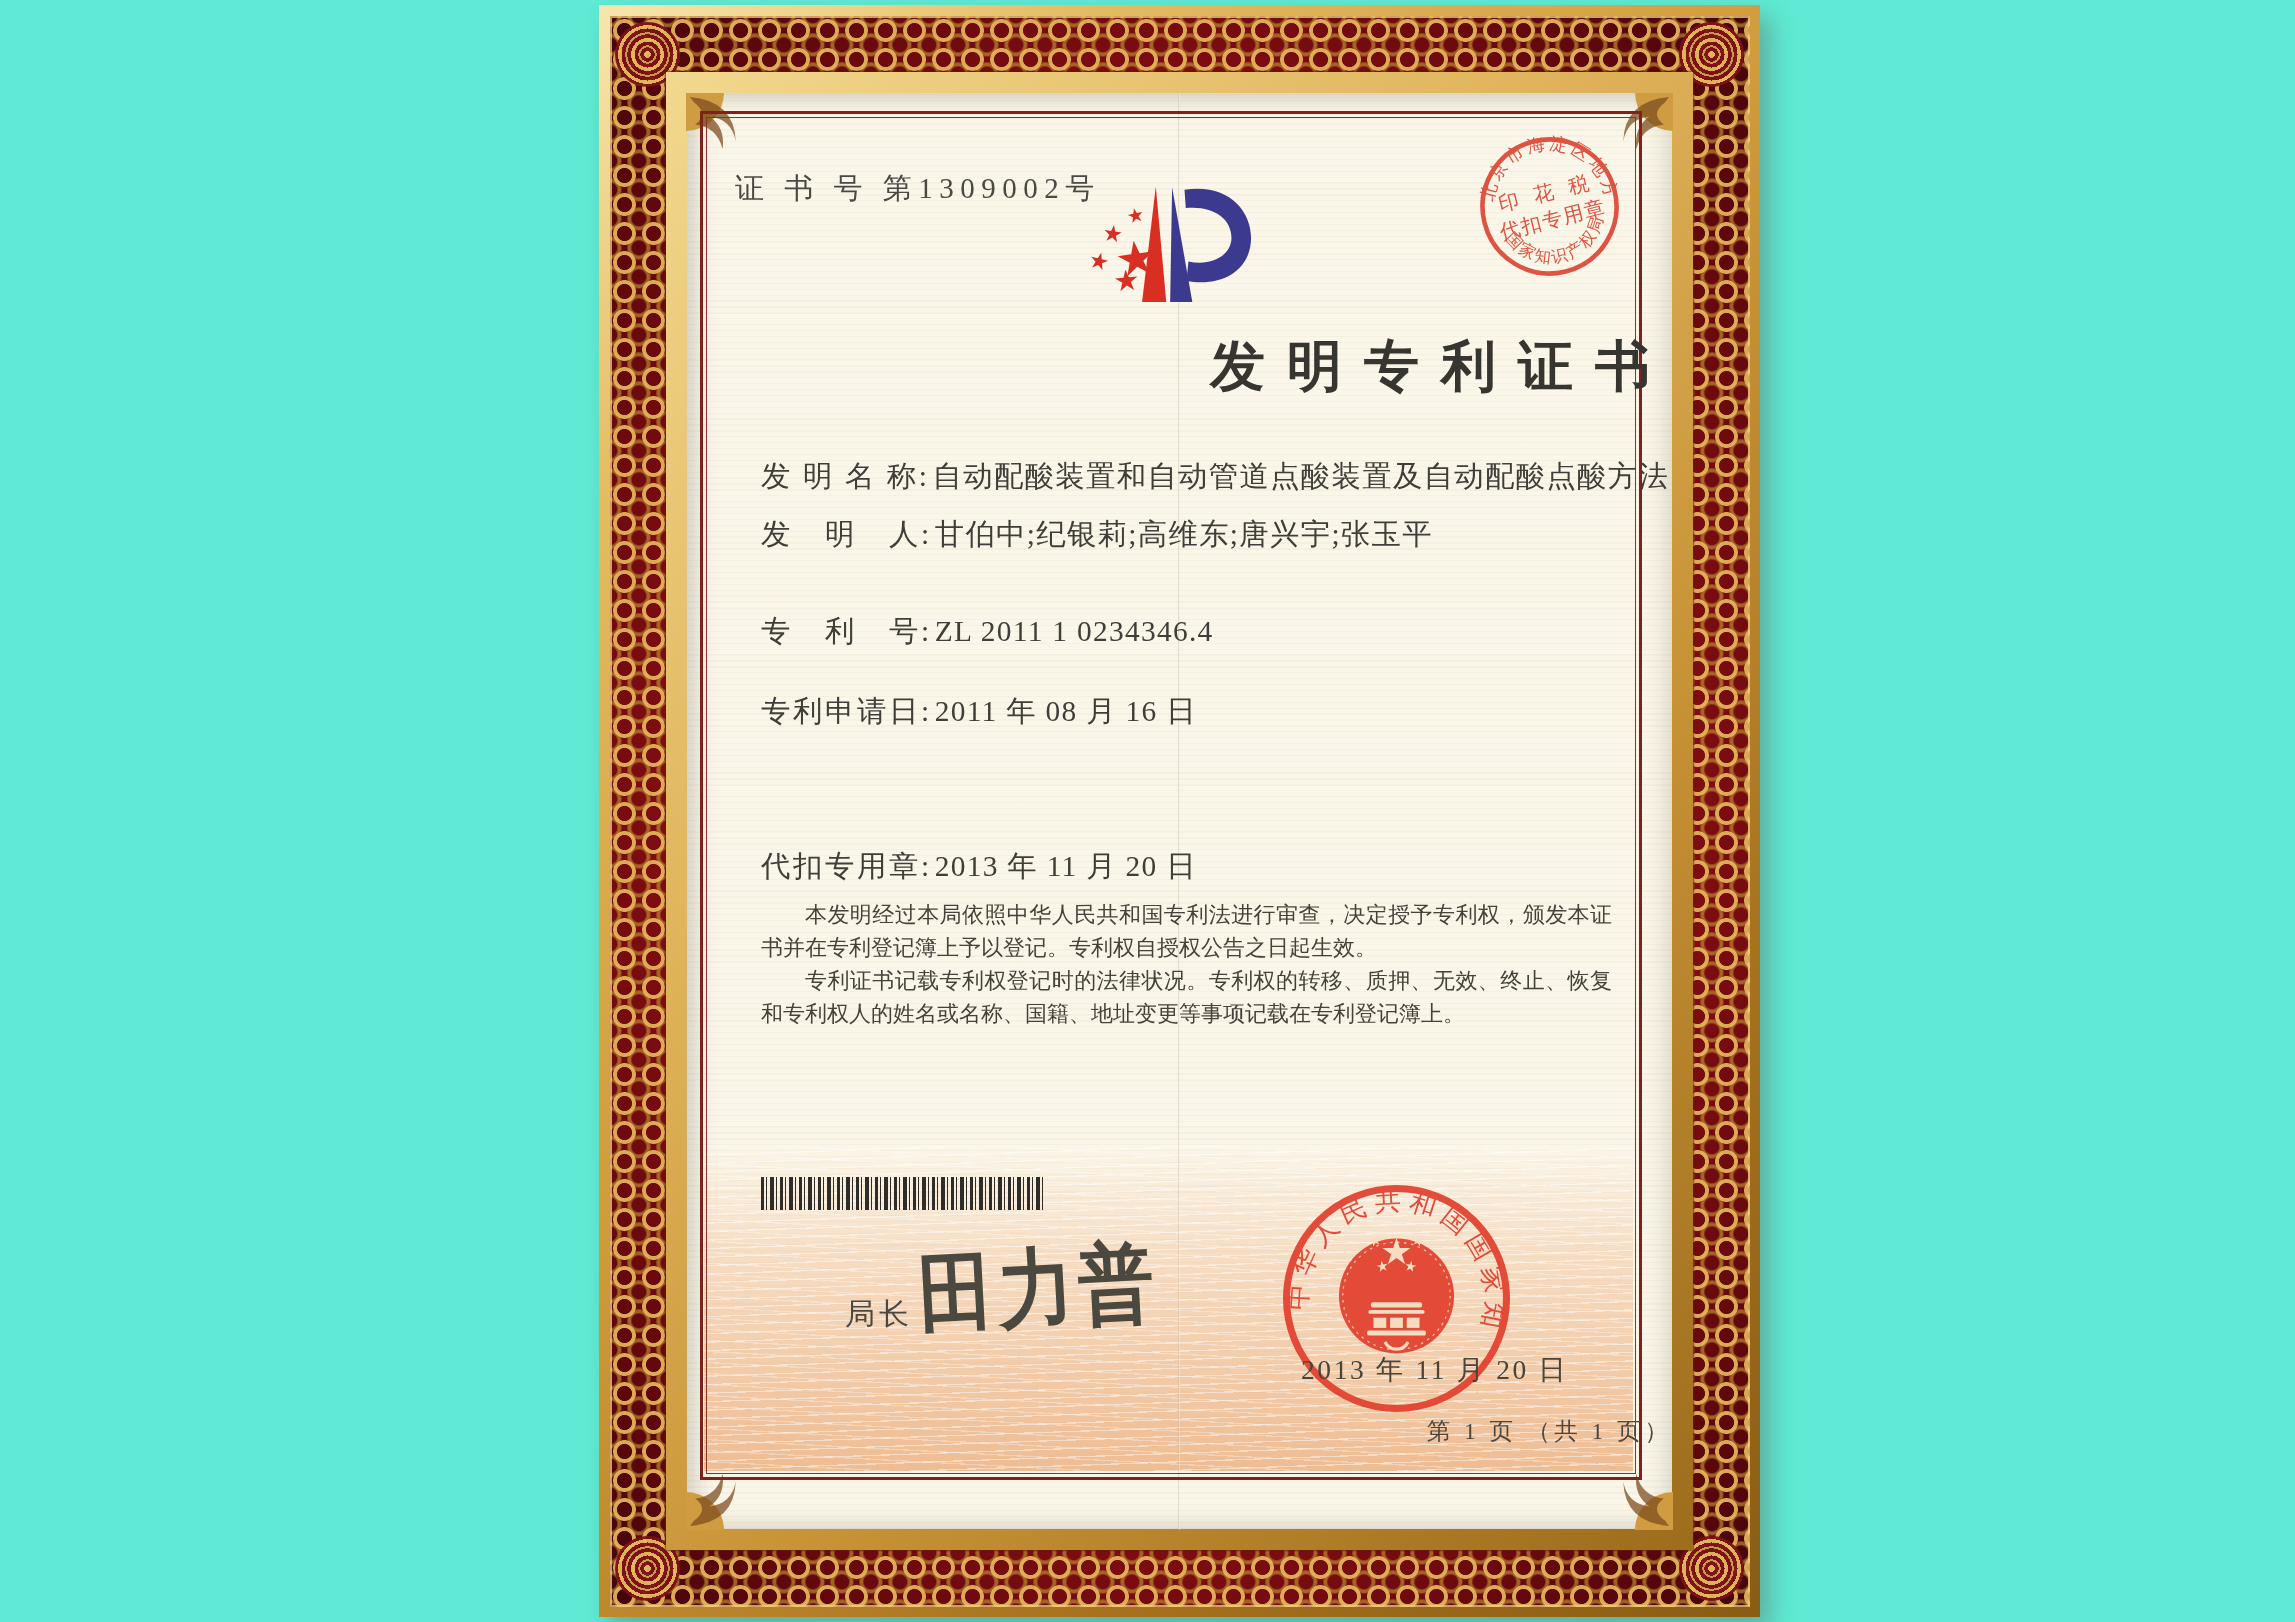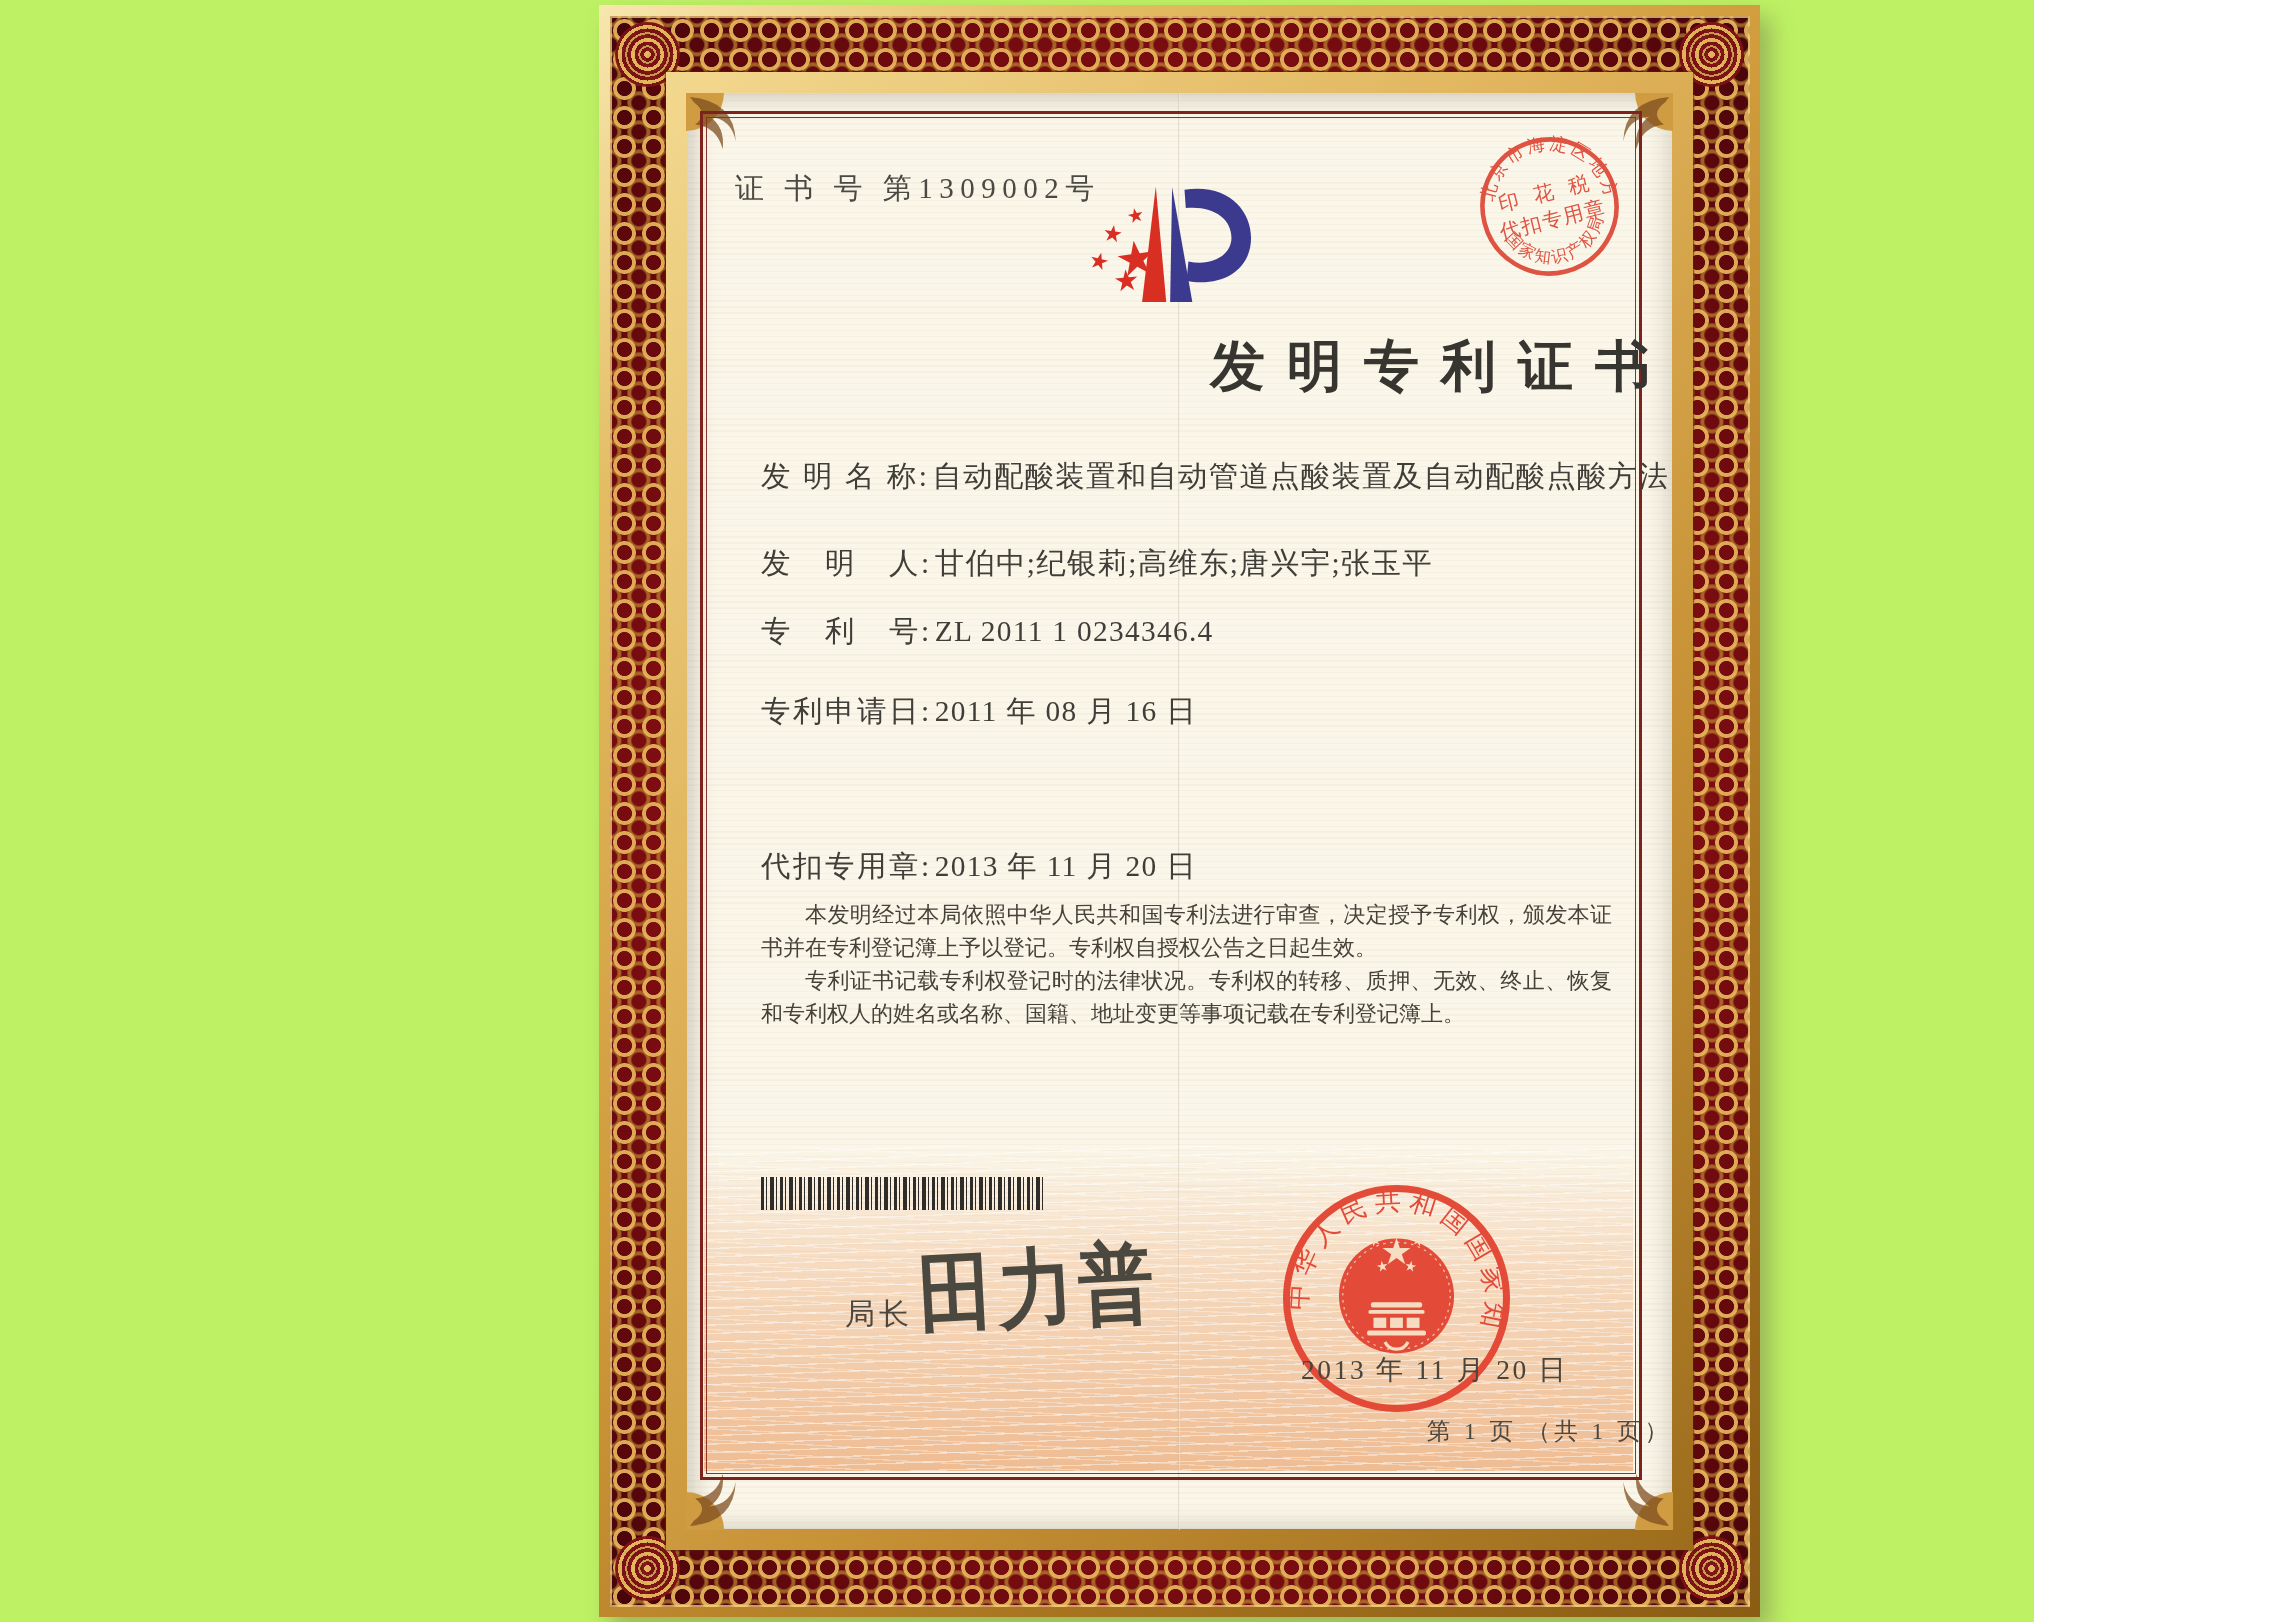--- a/index.html
+++ b/index.html
@@ -1,17 +1,17 @@
 <!DOCTYPE html>
 <html style="font-size:10.5px"><head>
 <meta charset="utf-8">
 <style>
   html,body{margin:0;padding:0;background:#ffffff;}
-  #canvas{position:relative;width:2002px;height:1623px;background:#bef264;overflow:hidden;
-          font-family:"Liberation Serif","DejaVu Serif",serif;padding-left:32px;}
+  #canvas{position:relative;width:2295px;height:1623px;background:#5eead4;overflow:hidden;
+          font-family:"Liberation Serif","DejaVu Serif",serif;}
   
   .cert{position:absolute;left:599px;top:5.2px;width:1161px;height:1612px;
         background:linear-gradient(135deg,#f7e7ae 0%,#e3bc62 18%,#cf9a3a 45%,#a8731f 75%,#8a5c14 100%);
         box-shadow:10.5px 11.8px 22px rgba(95,85,70,.38);}
   .band{position:absolute;inset:10.5px;
         background-image:
           radial-gradient(circle at 50% 50%, rgba(0,0,0,0) 7.2px, rgba(233,186,92,.9) 7.9px, rgba(233,186,92,.9) 11px, rgba(0,0,0,0) 11.8px),
           radial-gradient(circle at 50% 50%, rgba(0,0,0,0) 7.2px, rgba(196,142,52,.65) 7.9px, rgba(196,142,52,.65) 11px, rgba(0,0,0,0) 11.8px),
           radial-gradient(ellipse at center, #a81b1b 0%, #8d1013 55%, #5a070c 88%, #43050a 100%);
         background-size:29px 29px,29px 29px,100% 100%;
@@ -129,21 +129,21 @@
     </text>
     <text x="115" y="104" text-anchor="middle" font-size="31" letter-spacing="8" fill="#dd4634" font-family="'Liberation Serif','DejaVu Serif',serif">印 花 税</text>
     <text x="115" y="146" text-anchor="middle" font-size="31" letter-spacing="2" fill="#dd4634" font-family="'Liberation Serif','DejaVu Serif',serif">代扣专用章</text>
   </svg>
 
   <div class="title">发明专利证书</div>
 
   <div class="field-row" style="top:457px;">
     <span class="f-label">发 明 名 称:</span><span class="f-value">自动配酸装置和自动管道点酸装置及自动配酸点酸方法</span>
   </div>
-  <div class="field-row" style="top:544px;">
+  <div class="field-row" style="top:515px;">
     <span class="f-label">发　明　人:</span><span class="f-value">甘伯中;纪银莉;高维东;唐兴宇;张玉平</span>
   </div>
   <div class="field-row" style="top:612px;text-align:right;">
     <span class="f-label">专　利　号:</span><span class="f-value">ZL 2011 1 0234346.4</span>
   </div>
   <div class="field-row" style="top:692px;">
     <span class="f-label">专利申请日:</span><span class="f-value">2011 年 08 月 16 日</span>
   </div>
   <div class="field-row" style="top:847px;">
     <span class="f-label">代扣专用章:</span><span class="f-value">2013 年 11 月 20 日</span>

